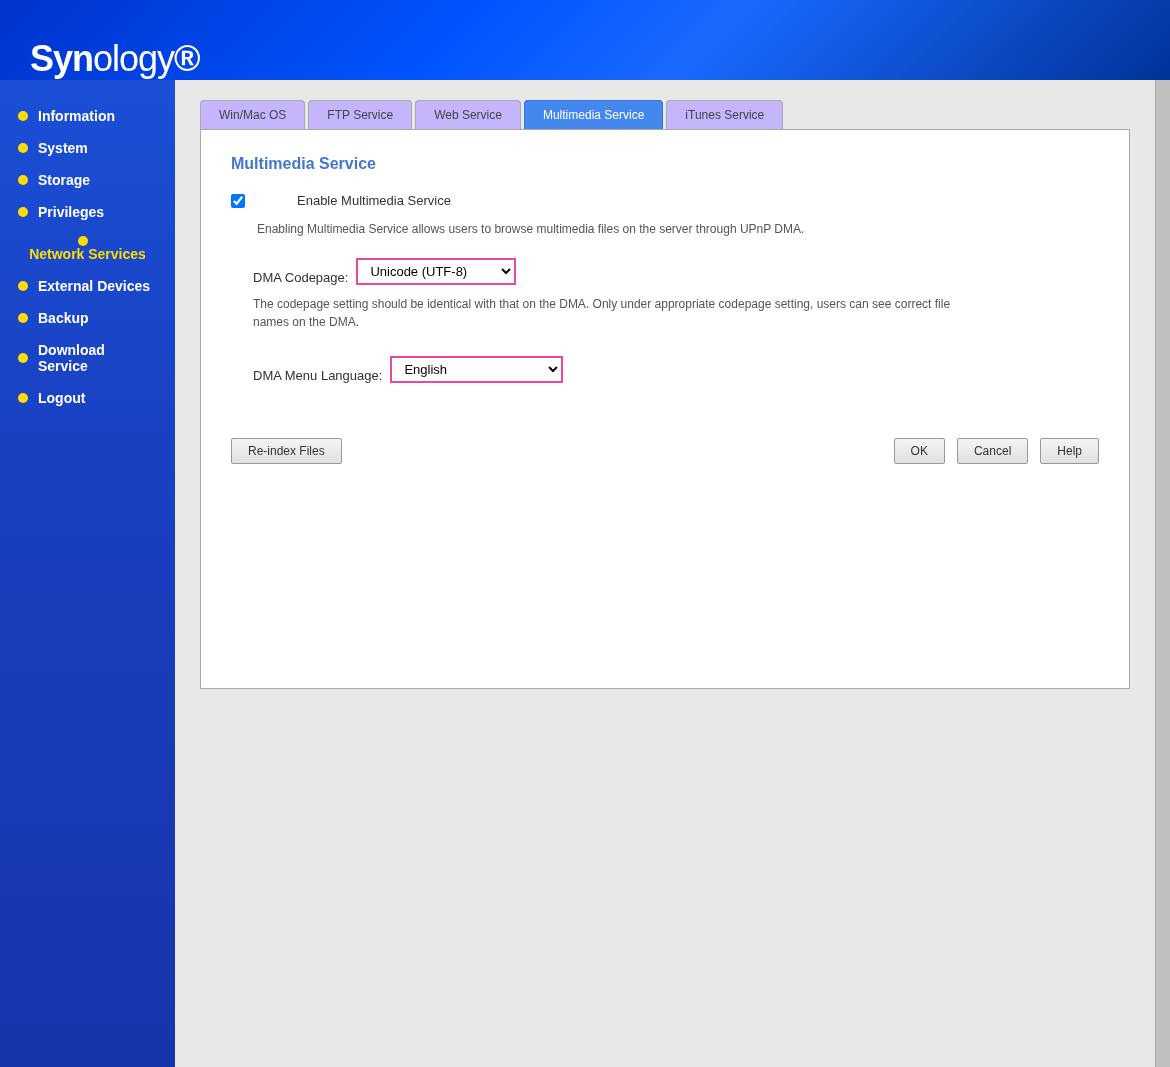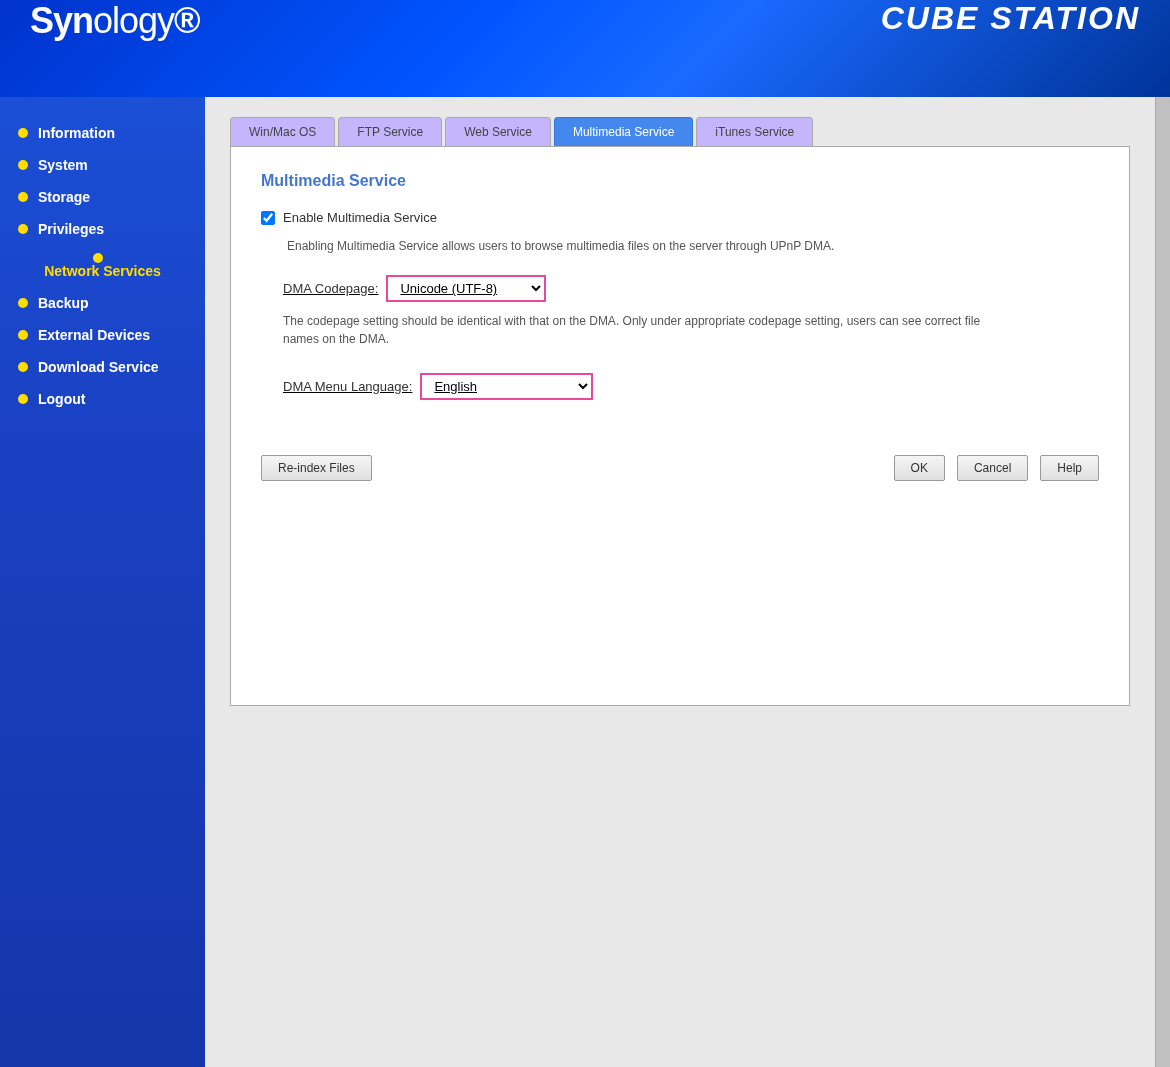--- a/index.html
+++ b/index.html
@@ -9,23 +9,23 @@
       font-family: Arial, sans-serif;
       font-size: 13px;
       background: #d0d0d0;
       display: flex;
       flex-direction: column;
     }
 
     
     #header {
       background: linear-gradient(135deg, #0033cc 0%, #0055ff 40%, #1a6aff 60%, #003399 100%);
-      height: 97px;
-      display: flex;
-      align-items: flex-start;
+      height: 80px;
+      display: flex;
+      align-items: flex-end;
       justify-content: space-between;
       padding: 0 30px;
       flex-shrink: 0;
     }
     #logo {
       color: white;
       font-size: 36px;
       font-weight: bold;
       font-family: Arial, sans-serif;
       letter-spacing: -1px;
@@ -43,21 +43,21 @@
 
     
     #main-layout {
       display: flex;
       flex: 1;
       background: #e8e8e8;
     }
 
     
     #sidebar {
-      width: 205px;
+      width: 175px;
       background: linear-gradient(180deg, #1a4fd6 0%, #1a3fc0 40%, #1535aa 100%);
       padding: 20px 0;
       flex-shrink: 0;
     }
     .sidebar-item {
       display: flex;
       align-items: center;
       padding: 8px 18px;
       cursor: pointer;
       color: white;
@@ -121,20 +121,21 @@
       font-size: 16px;
       font-weight: bold;
       margin-bottom: 20px;
     }
 
     
     .checkbox-row {
       display: flex;
       align-items: center;
       margin-bottom: 12px;
+      gap: 44px;
     }
     .checkbox-row input[type="checkbox"] {
       margin-right: 8px;
       width: 14px;
       height: 14px;
     }
     .checkbox-label {
       font-size: 13px;
       color: #333;
     }
@@ -144,23 +145,22 @@
       color: #555;
       margin-left: 26px;
       margin-bottom: 20px;
       line-height: 1.5;
       max-width: 700px;
     }
 
     
     .form-row {
       display: flex;
-      align-items: center;
+      align-items: flex-end;
       margin-bottom: 10px;
-      text-decoration: underline;
     }
     .form-label {
       font-size: 13px;
       color: #333;
       margin-right: 8px;
       white-space: nowrap;
     }
     .form-select {
       padding: 3px 20px 3px 8px;
       border: 2px solid #ec4899;
@@ -224,21 +224,20 @@
       background: #c0c0c0;
       border-left: 1px solid #aaa;
       flex-shrink: 0;
     }
   </style>
 </head>
 <body>
 
 <div id="header">
   <div id="logo">Syn<span>ology</span>®</div>
-  <div id="site-title">CUBE STATION</div>
 </div>
 
 <div id="main-layout">
 
   <div id="sidebar">
     <div class="sidebar-item">
       <div class="sidebar-bullet"></div>
       <span>Information</span>
     </div>
     <div class="sidebar-item">
@@ -252,25 +251,25 @@
     <div class="sidebar-item">
       <div class="sidebar-bullet"></div>
       <span>Privileges</span>
     </div>
     <div class="sidebar-item active">
       <div class="sidebar-bullet"></div>
       <span>Network Services</span>
     </div>
     <div class="sidebar-item">
       <div class="sidebar-bullet"></div>
+      <span>External Devices</span>
+    </div>
+    <div class="sidebar-item">
+      <div class="sidebar-bullet"></div>
       <span>Backup</span>
-    </div>
-    <div class="sidebar-item">
-      <div class="sidebar-bullet"></div>
-      <span>External Devices</span>
     </div>
     <div class="sidebar-item">
       <div class="sidebar-bullet"></div>
       <span>Download Service</span>
     </div>
     <div class="sidebar-item">
       <div class="sidebar-bullet"></div>
       <span>Logout</span>
     </div>
   </div>

